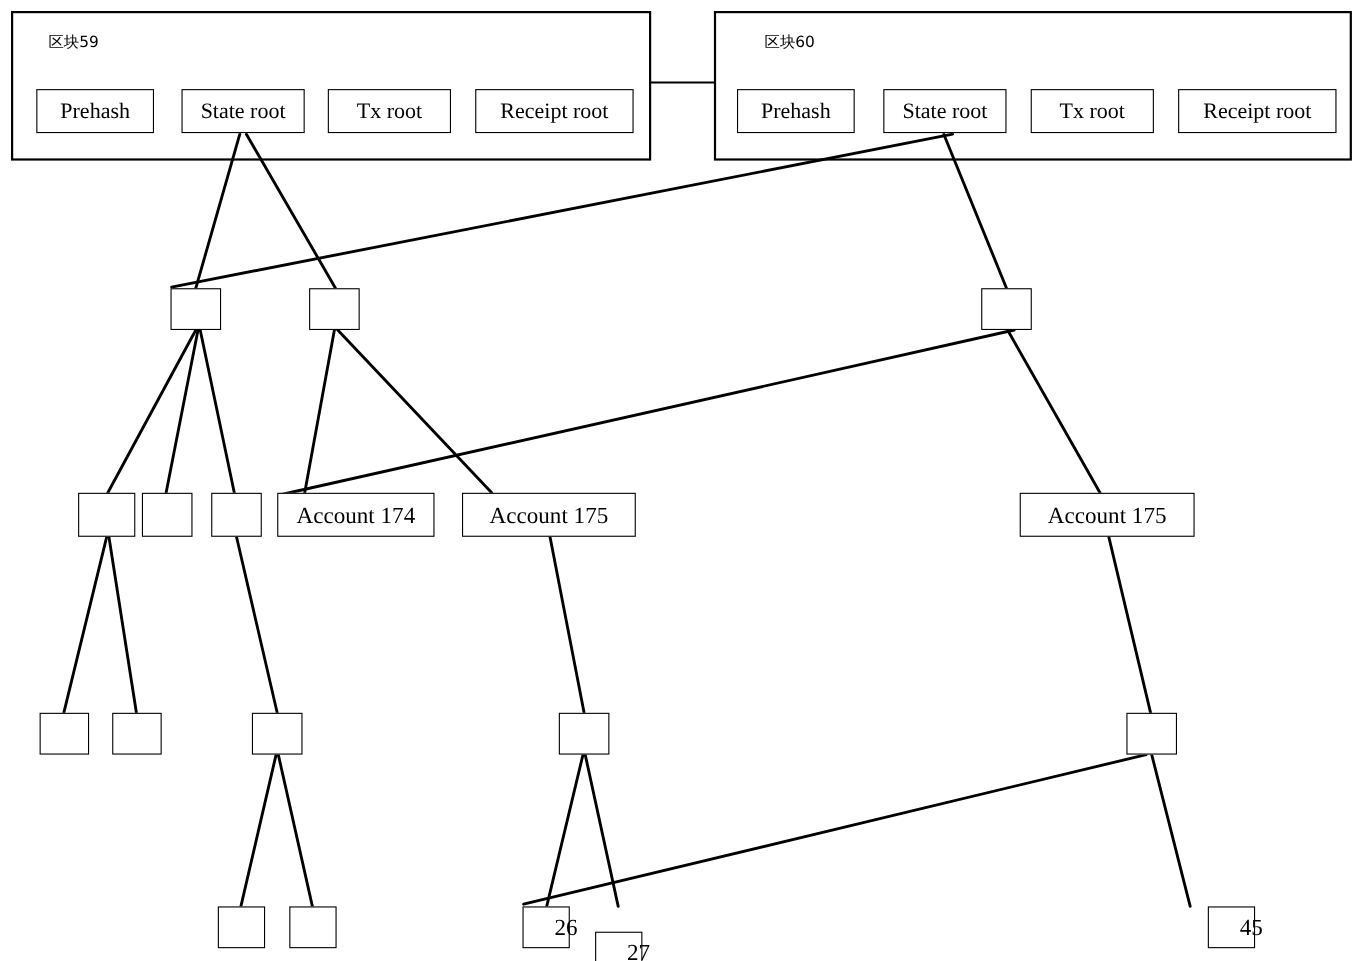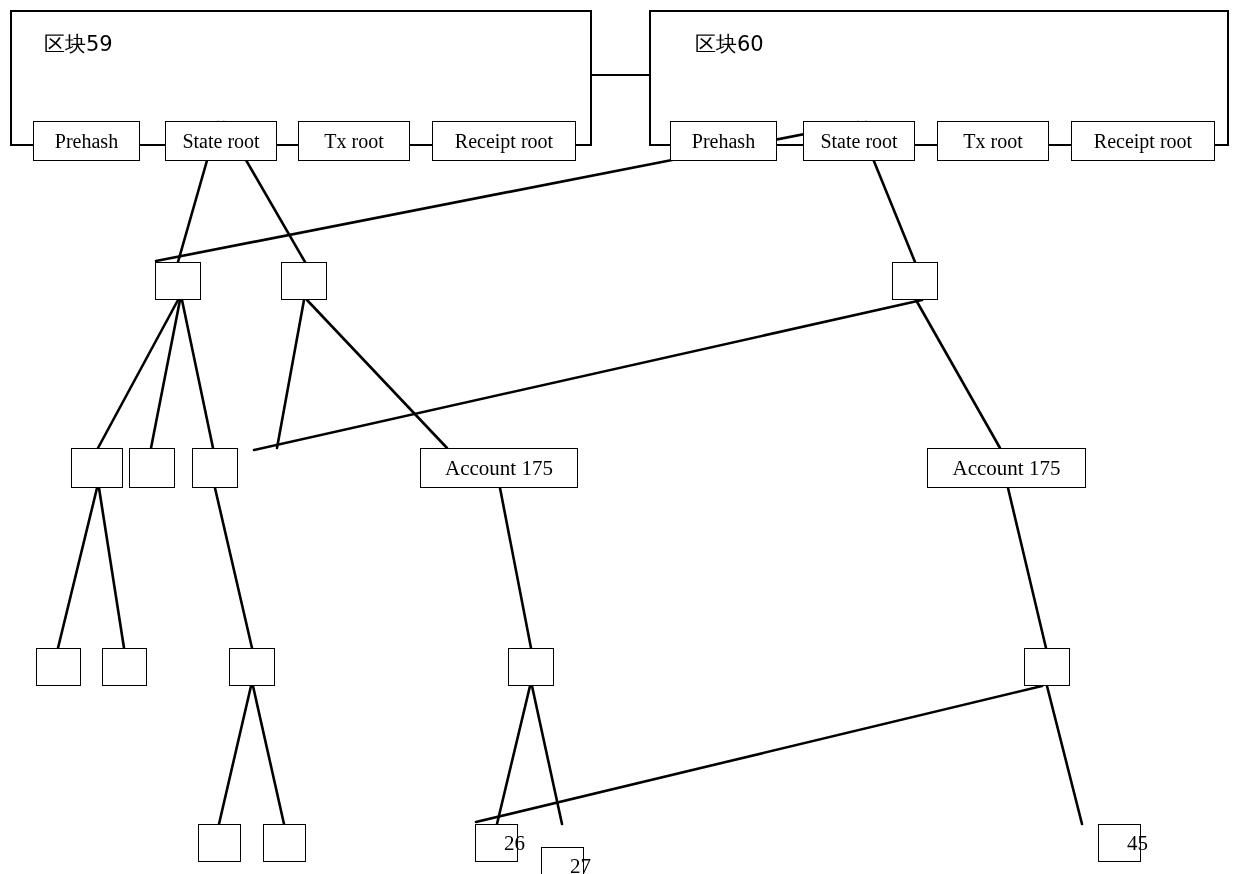--- a/index.html
+++ b/index.html
@@ -26,37 +26,36 @@
     pointer-events: none;
   }
   .blockframe {
     position: absolute;
     box-sizing: border-box;
     border: 2px solid #000000;
     background: transparent;
   }
   .blocktitle {
     position: absolute;
-    font-size: 21px;
+    font-size: 14px;
     color: #000000;
     white-space: nowrap;
     font-family: "DejaVu Sans", "Liberation Sans", sans-serif;
   }
   .fieldbox {
     position: absolute;
     box-sizing: border-box;
     border: 1.6px solid #000000;
     background: #ffffff;
     display: flex;
     align-items: center;
     justify-content: center;
     font-size: 20px;
     color: #000000;
     white-space: nowrap;
-    margin-top: 40px;
   }
   .node {
     position: absolute;
     box-sizing: border-box;
     border: 1.6px solid #000000;
     background: #ffffff;
     display: flex;
     align-items: center;
     justify-content: center;
     font-size: 20px;
@@ -137,20 +136,21 @@
   <div class="fieldbox" style="left:1071px; top:81px; width:144px; height:40px;">Receipt root</div>
 
   <div class="node" style="left:155px; top:262px; width:46px; height:38px;"></div>
   <div class="node" style="left:281px; top:262px; width:46px; height:38px;"></div>
   <div class="node" style="left:892px; top:262px; width:46px; height:38px;"></div>
 
   <div class="node" style="left:71px; top:448px; width:52px; height:40px;"></div>
   <div class="node" style="left:129px; top:448px; width:46px; height:40px;"></div>
   <div class="node" style="left:192px; top:448px; width:46px; height:40px;"></div>
 
+  <div class="node acct" style="left:252px; top:448px; width:143px; height:40px;">Account 174</div>
   <div class="node acct" style="left:420px; top:448px; width:158px; height:40px;">Account 175</div>
   <div class="node acct" style="left:927px; top:448px; width:159px; height:40px;">Account 175</div>
 
   <div class="node" style="left:36px; top:648px; width:45px; height:38px;"></div>
   <div class="node" style="left:102px; top:648px; width:45px; height:38px;"></div>
   <div class="node" style="left:229px; top:648px; width:46px; height:38px;"></div>
   <div class="node" style="left:508px; top:648px; width:46px; height:38px;"></div>
   <div class="node" style="left:1024px; top:648px; width:46px; height:38px;"></div>
 
   <div class="node" style="left:198px; top:824px; width:43px; height:38px;"></div>

